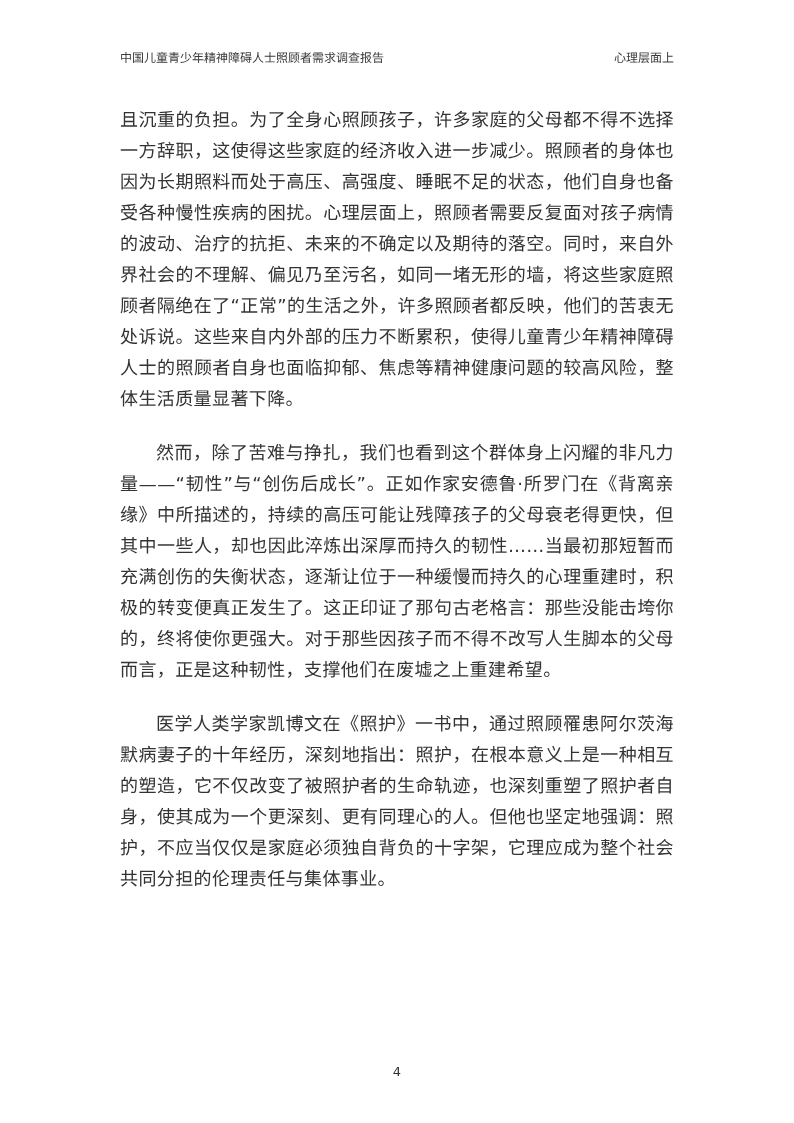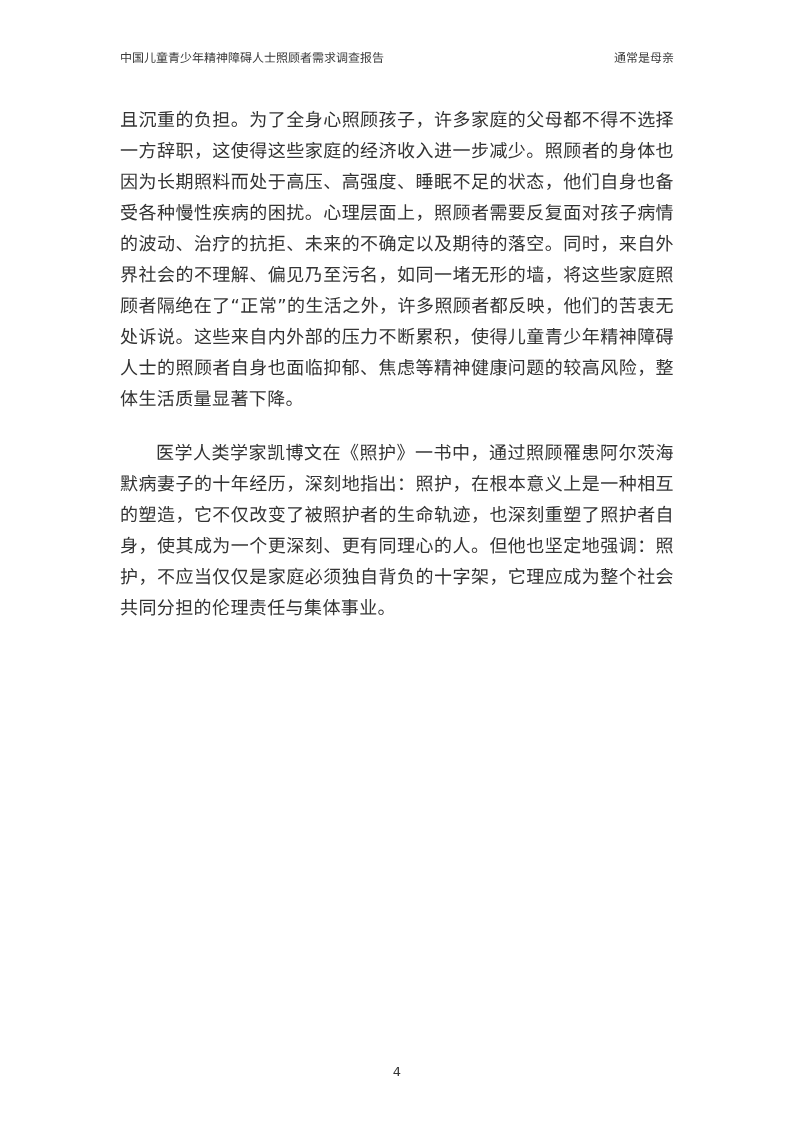--- a/index.html
+++ b/index.html
@@ -57,25 +57,26 @@
     color: #333333;
   }
 </style>
 </head>
 <body>
 
 <div class="page">
 
   <header class="page-header">
     <span class="header-left">中国儿童青少年精神障碍人士照顾者需求调查报告</span>
-    <span class="header-right">通常是母亲</span>
+    <span class="header-right">心理层面上</span>
   </header>
 
   <main class="page-body">
     <p class="para">且沉重的负担。为了全身心照顾孩子，许多家庭的父母都不得不选择一方辞职，这使得这些家庭的经济收入进一步减少。照顾者的身体也因为长期照料而处于高压、高强度、睡眠不足的状态，他们自身也备受各种慢性疾病的困扰。心理层面上，照顾者需要反复面对孩子病情的波动、治疗的抗拒、未来的不确定以及期待的落空。同时，来自外界社会的不理解、偏见乃至污名，如同一堵无形的墙，将这些家庭照顾者隔绝在了“正常”的生活之外，许多照顾者都反映，他们的苦衷无处诉说。这些来自内外部的压力不断累积，使得儿童青少年精神障碍人士的照顾者自身也面临抑郁、焦虑等精神健康问题的较高风险，整体生活质量显著下降。</p>
+    <p class="para indent">然而，除了苦难与挣扎，我们也看到这个群体身上闪耀的非凡力量——“韧性”与“创伤后成长”。正如作家安德鲁·所罗门在《背离亲缘》中所描述的，持续的高压可能让残障孩子的父母衰老得更快，但其中一些人，却也因此淬炼出深厚而持久的韧性……当最初那短暂而充满创伤的失衡状态，逐渐让位于一种缓慢而持久的心理重建时，积极的转变便真正发生了。这正印证了那句古老格言：那些没能击垮你的，终将使你更强大。对于那些因孩子而不得不改写人生脚本的父母而言，正是这种韧性，支撑他们在废墟之上重建希望。</p>
     <p class="para indent">医学人类学家凯博文在《照护》一书中，通过照顾罹患阿尔茨海默病妻子的十年经历，深刻地指出：照护，在根本意义上是一种相互的塑造，它不仅改变了被照护者的生命轨迹，也深刻重塑了照护者自身，使其成为一个更深刻、更有同理心的人。但他也坚定地强调：照护，不应当仅仅是家庭必须独自背负的十字架，它理应成为整个社会共同分担的伦理责任与集体事业。</p>
   </main>
 
   <footer class="page-footer">
     <span>4</span>
   </footer>
 
 </div>
 
 </body></html>

